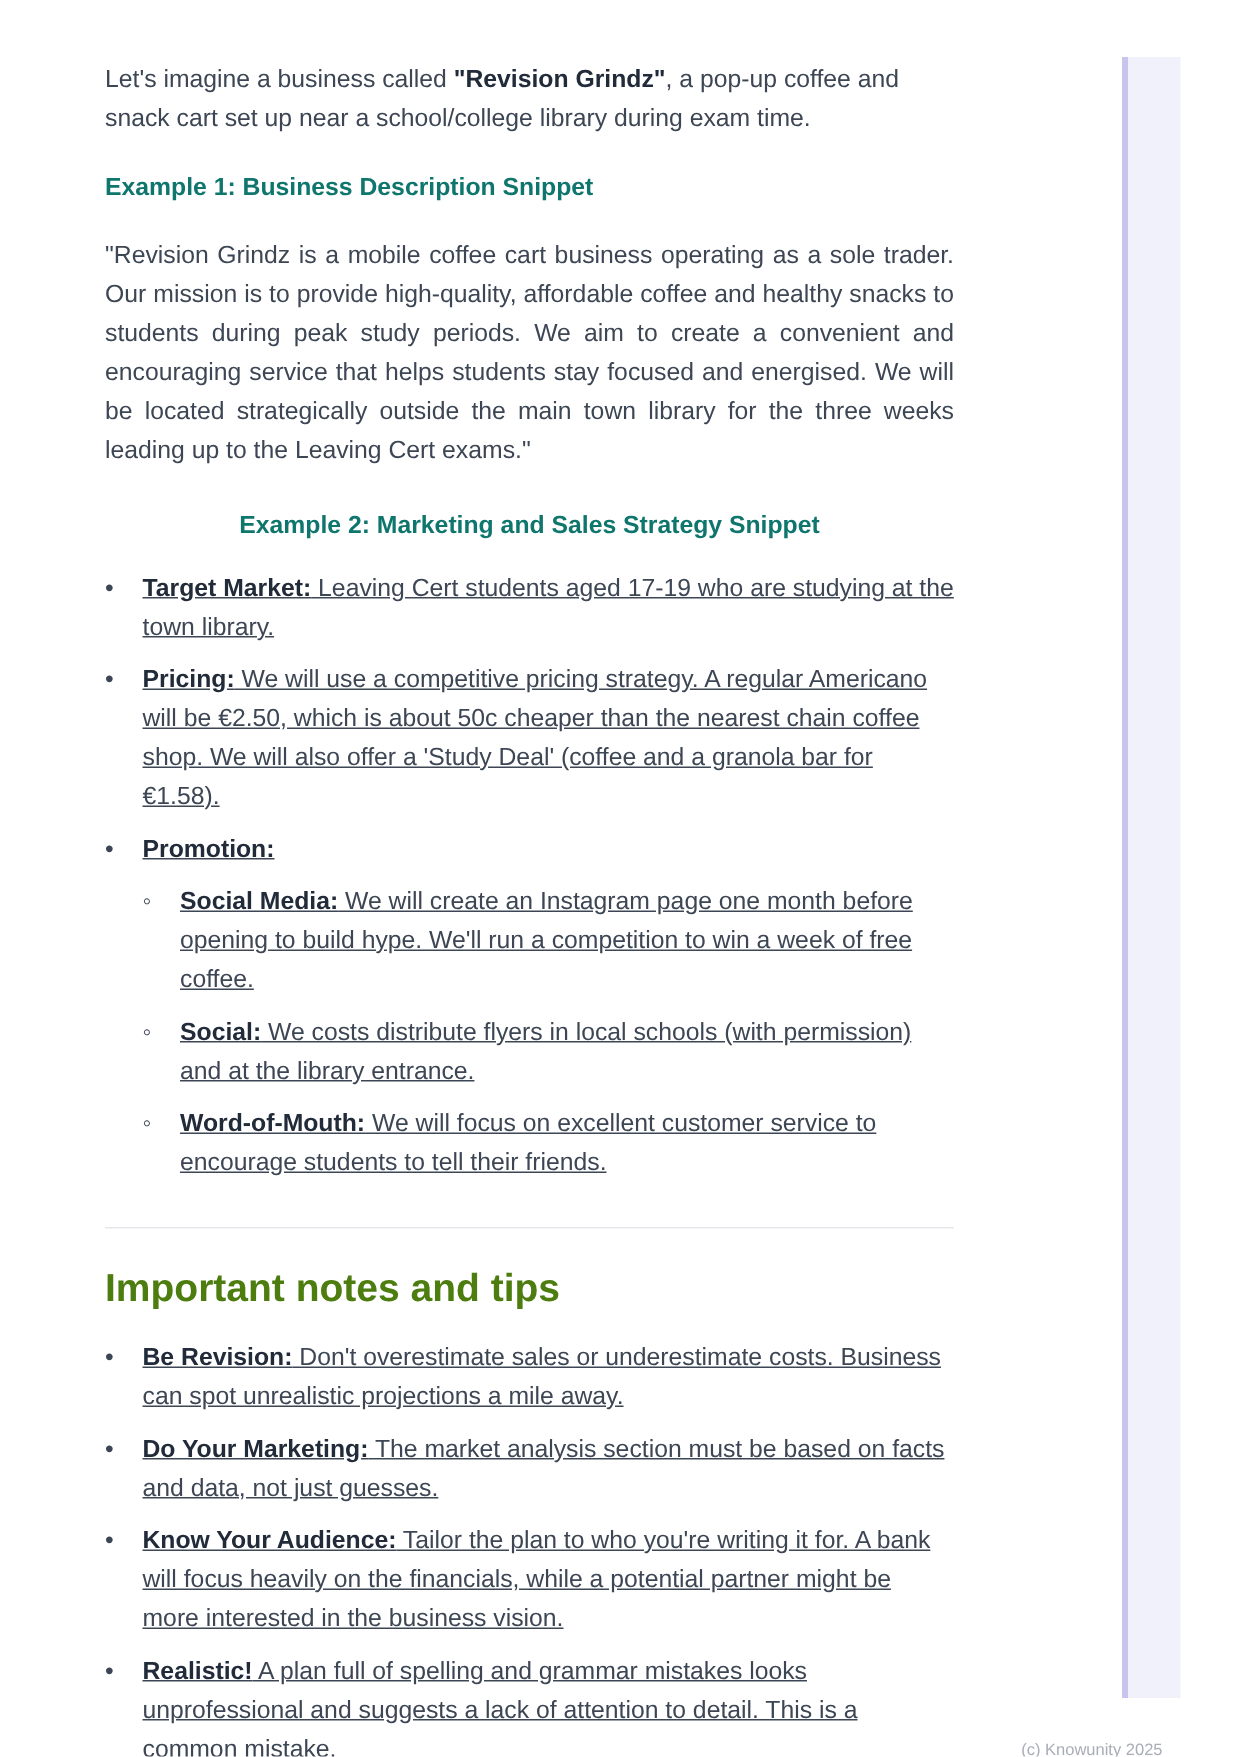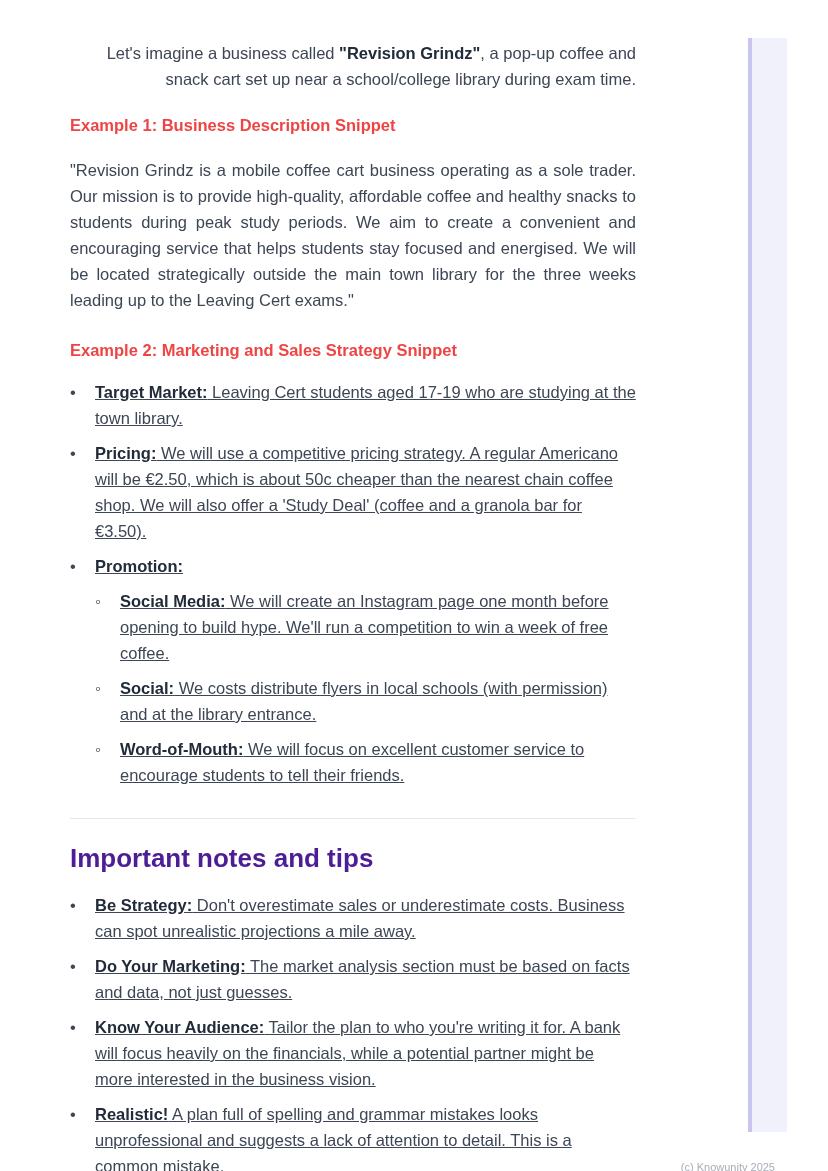--- a/index.html
+++ b/index.html
@@ -6,35 +6,35 @@
   body {
     width:828px; height:1171px; position:relative; overflow:hidden;
     background:#ffffff;
     font-family:"Liberation Sans","DejaVu Sans",sans-serif;
   }
   .content {
     position:absolute; left:70px; top:0; width:566px;
     color:#3d4654; font-size:16.5px; line-height:26px;
     -webkit-font-smoothing:antialiased;
   }
-  .intro { margin:40px 0 0;text-align:right; }
+  .intro { margin:40px 0 0; }
   .lead { font-weight:700; color:#222b39; }
-  .sub-heading { font-weight:700; color:#ef4444; margin:20px 0 0; font-size:16.5px; }
+  .sub-heading { font-weight:700; color:#0f766e; margin:20px 0 0; font-size:16.5px; }
   .quote { margin:19px 0 0; text-align:justify; }
-  .ex2-heading { margin:24px 0 0; }
+  .ex2-heading { margin:24px 0 0;text-align:center; }
   ul.bullet-list { list-style:none; margin:16px 0 0; padding:0; }
   ul.bullet-list li { display:flex; margin-top:9px; }
   ul.bullet-list li:first-child { margin-top:0; }
   ul.bullet-list li.sub { margin-left:25px; }
   .marker { flex:0 0 25px; color:#3d4654; }
   .li-text { flex:1 1 auto;text-decoration:underline; }
   hr.divider { margin:30px 0 0; border:none; border-top:1px solid #e5e7eb; height:0; }
   h2.notes-heading {
     margin:25px 0 0; font-size:26px; line-height:28px;
-    font-weight:700; color:#4c1d95;
+    font-weight:700; color:#4d7c0f;
   }
   ul.notes-list { margin-top:20px; }
   .footer {
     position:absolute; top:1160px; right:53px;
     font-size:11px; line-height:14px; color:#a9adb7;
   }
   .edge-strip {
     position:absolute; left:748px; top:38px; width:39px; height:1094px;
     background:rgba(236,236,249,0.75);
     border-left:4px solid #c7c5ee; box-sizing:border-box;
@@ -53,21 +53,21 @@
 
   <p class="sub-heading ex2-heading">Example 2: Marketing and Sales Strategy Snippet</p>
 
   <ul class="bullet-list">
     <li>
       <span class="marker">•</span>
       <span class="li-text"><span class="lead">Target Market:</span><span> Leaving Cert students aged 17-19 who are studying at the town library.</span></span>
     </li>
     <li>
       <span class="marker">•</span>
-      <span class="li-text"><span class="lead">Pricing:</span><span> We will use a competitive pricing strategy. A regular Americano will be €2.50, which is about 50c cheaper than the nearest chain coffee shop. We will also offer a 'Study Deal' (coffee and a granola bar for €3.50).</span></span>
+      <span class="li-text"><span class="lead">Pricing:</span><span> We will use a competitive pricing strategy. A regular Americano will be €2.50, which is about 50c cheaper than the nearest chain coffee shop. We will also offer a 'Study Deal' (coffee and a granola bar for €1.58).</span></span>
     </li>
     <li>
       <span class="marker">•</span>
       <span class="li-text"><span class="lead">Promotion:</span><span></span></span>
     </li>
     <li class="sub">
       <span class="marker">◦</span>
       <span class="li-text"><span class="lead">Social Media:</span><span> We will create an Instagram page one month before opening to build hype. We'll run a competition to win a week of free coffee.</span></span>
     </li>
     <li class="sub">
@@ -80,21 +80,21 @@
     </li>
   </ul>
 
   <hr class="divider">
 
   <h2 class="notes-heading">Important notes and tips</h2>
 
   <ul class="bullet-list notes-list">
     <li>
       <span class="marker">•</span>
-      <span class="li-text"><span class="lead">Be Strategy:</span><span> Don't overestimate sales or underestimate costs. Business can spot unrealistic projections a mile away.</span></span>
+      <span class="li-text"><span class="lead">Be Revision:</span><span> Don't overestimate sales or underestimate costs. Business can spot unrealistic projections a mile away.</span></span>
     </li>
     <li>
       <span class="marker">•</span>
       <span class="li-text"><span class="lead">Do Your Marketing:</span><span> The market analysis section must be based on facts and data, not just guesses.</span></span>
     </li>
     <li>
       <span class="marker">•</span>
       <span class="li-text"><span class="lead">Know Your Audience:</span><span> Tailor the plan to who you're writing it for. A bank will focus heavily on the financials, while a potential partner might be more interested in the business vision.</span></span>
     </li>
     <li>

